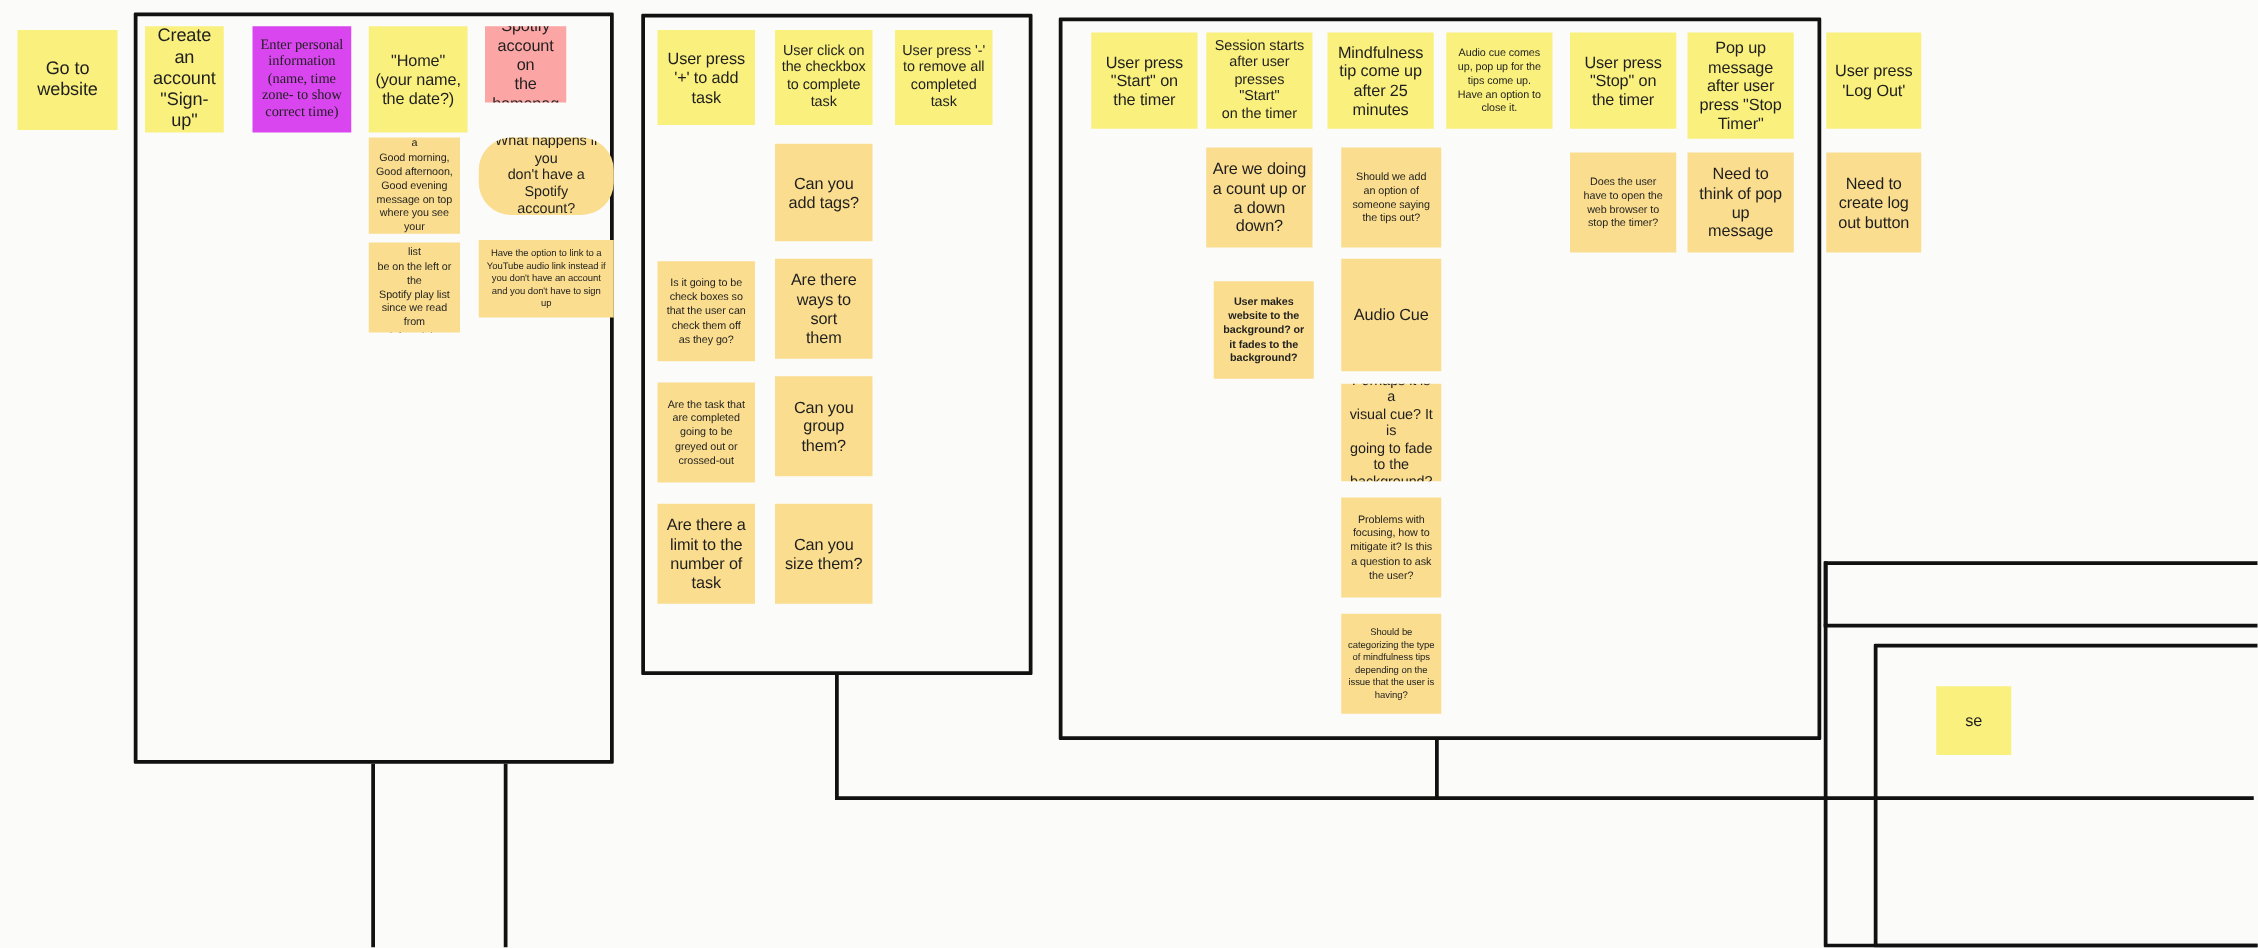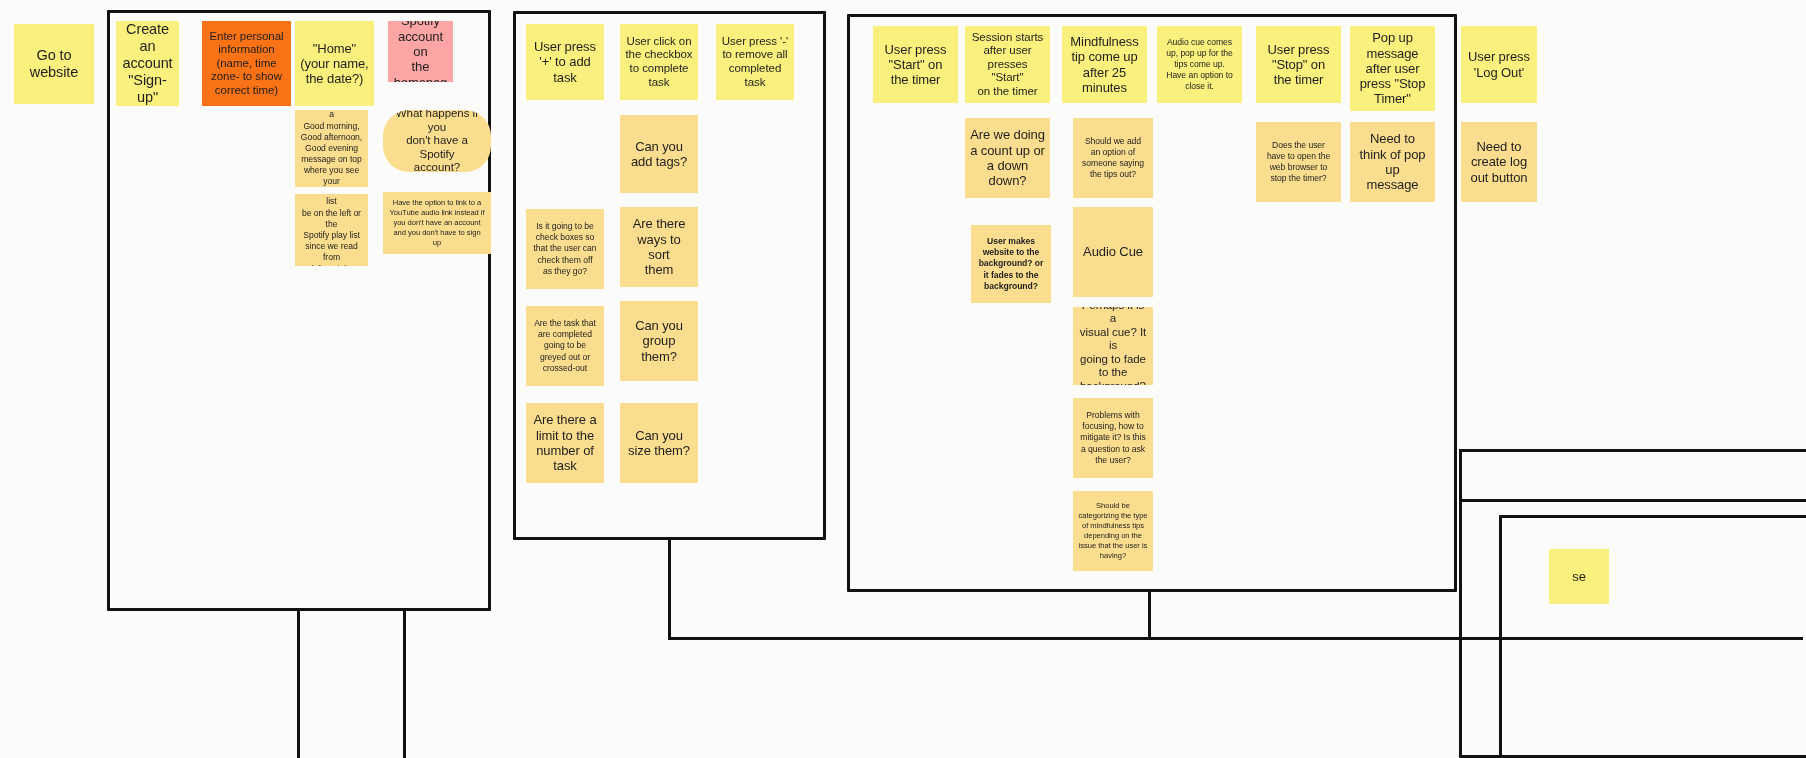--- a/index.html
+++ b/index.html
@@ -78,21 +78,21 @@
       <div class="connector" style="left: 1148px; top: 592px; width: 3px; height: 48px; background: rgb(17, 17, 17);"></div>
       <div class="connector" style="left: 1459px; top: 449px; width: 3px; height: 52px; background: rgb(17, 17, 17);"></div>
       <div class="connector" style="left: 1459px; top: 499px; width: 348px; height: 3px; background: rgb(17, 17, 17);"></div>
     </div>
   <div id="notes-layer">
       <div class="note yellow t-lg" style="left: 14px; top: 24px; width: 80px; height: 80px; background: rgb(250, 240, 126);">Go to
 website</div>
       <div class="note yellow t-lg" style="left: 116px; top: 21px; width: 63px; height: 85px; background: rgb(250, 240, 126);">Create an
 account
 "Sign-up"</div>
-      <div class="note yellow t-sm" style="left: 202px; top: 21px; width: 89px; height: 85px; background: #f97316;">Enter personal
+      <div class="note yellow t-sm" style="left: 202px; top: 21px; width: 79px; height: 85px; background: #d946ef; font-family: Liberation Serif, serif;">Enter personal
 information
 (name, time
 zone- to show
 correct time)</div>
       <div class="note yellow t-md" style="left: 295px; top: 21px; width: 79px; height: 85px; background: rgb(250, 240, 126);">"Home"
 (your name,
 the date?)</div>
       <div class="note yellow t-md" style="left: 388px; top: 21px; width: 65px; height: 61px; background: #fca5a5;">Login to
 Spotify
 account on

